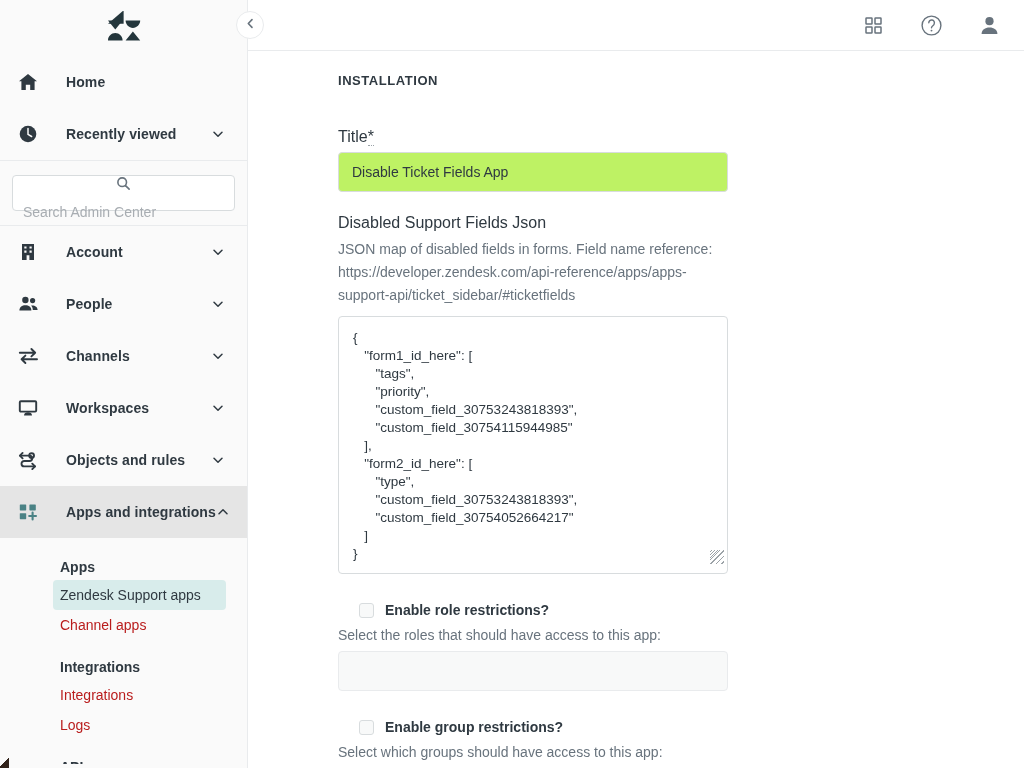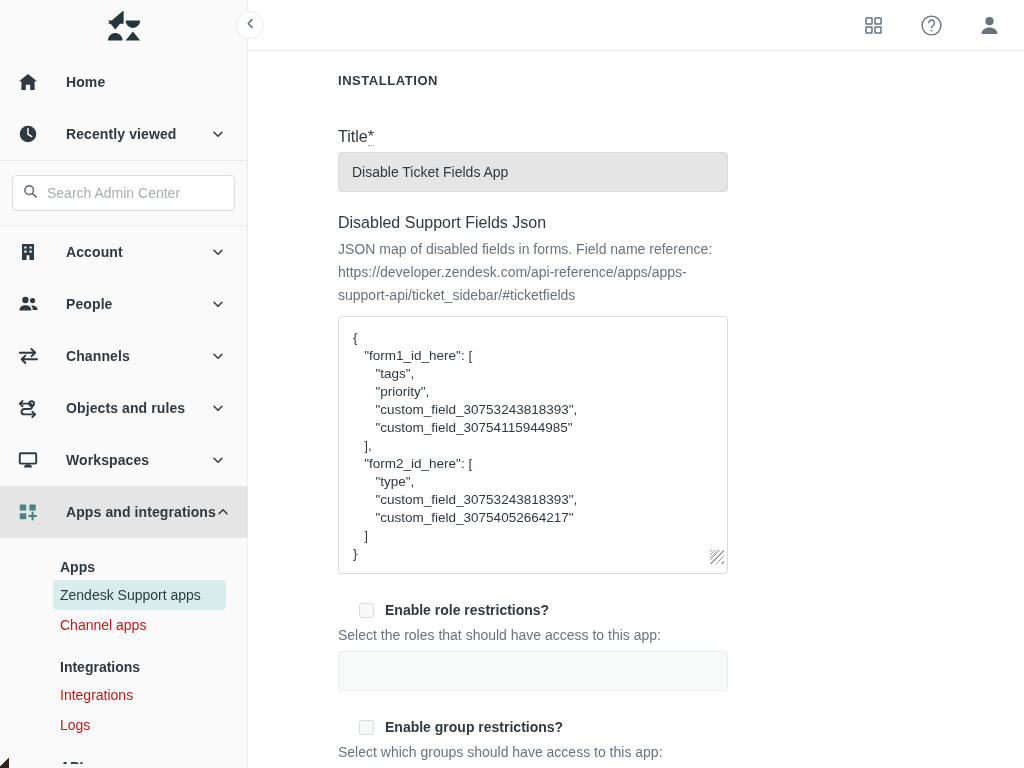--- a/index.html
+++ b/index.html
@@ -76,20 +76,21 @@
   .search-wrap { padding: 14px 12px 14px 12px; flex: 0 0 auto; }
   .search-box {
     height: 36px;
     background: #ffffff;
     border: 1px solid #d8dcde;
     border-radius: 4px;
     display: flex;
     align-items: center;
     padding: 0 10px;
     gap: 9px;
+    flex-direction: column;
   }
   .search-box svg { flex: 0 0 auto; color: #68737d; }
   .search-box input {
     border: 0;
     outline: 0;
     background: transparent;
     font-family: "Liberation Sans", sans-serif;
     font-size: 14px;
     color: #2f3941;
     width: 100%;
@@ -208,21 +209,21 @@
   .req-star {
     position: relative;
     border-bottom: 1px dotted #9aa2a8;
   }
 
   .text-input {
     width: 390px;
     height: 40px;
     border: 1px solid #d8dcde;
     border-radius: 4px;
-    background: #e5e5e5;
+    background: #bef264;
     padding: 0 13px;
     font-family: "Liberation Sans", sans-serif;
     font-size: 14px;
     color: #2f3941;
     outline: none;
   }
 
   .block { margin-bottom: 22px; }
 
   .help-text {
@@ -405,43 +406,43 @@
         <span class="lbl">Channels</span>
         <span class="chev">
           <svg width="14" height="14" viewBox="0 0 14 14" fill="none" stroke="currentColor" stroke-width="1.5">
             <path d="M3 5.3l4 4 4-4" stroke-linecap="round" stroke-linejoin="round"></path>
           </svg>
         </span>
       </div>
 
       <div class="nav-row">
         <span class="ico">
+          <svg width="21" height="20" viewBox="0 0 21 20" fill="none">
+            <rect x="1.8" y="3.2" width="16.4" height="10.4" rx="1.1" stroke="currentColor" stroke-width="1.9"></rect>
+            <path d="M6 17.6c0-2.2 1.8-3.3 4-3.3s4 1.1 4 3.3H6z" fill="currentColor"></path>
+          </svg>
+        </span>
+        <span class="lbl">Workspaces</span>
+        <span class="chev">
+          <svg width="14" height="14" viewBox="0 0 14 14" fill="none" stroke="currentColor" stroke-width="1.5">
+            <path d="M3 5.3l4 4 4-4" stroke-linecap="round" stroke-linejoin="round"></path>
+          </svg>
+        </span>
+      </div>
+
+      <div class="nav-row">
+        <span class="ico">
           <svg width="21" height="20" viewBox="0 0 21 20" fill="none" stroke="currentColor" stroke-width="1.9" stroke-linecap="round" stroke-linejoin="round">
             <path d="M2 5.6h9.5a2.7 2.7 0 010 5.4H6.2a2.7 2.7 0 000 5.4H17"></path>
             <path d="M4.6 2.9L1.9 5.6l2.7 2.7"></path>
             <path d="M14.3 13.7l2.7 2.7-2.7 2.7"></path>
             <circle cx="13.6" cy="5.6" r="2.4"></circle>
           </svg>
         </span>
         <span class="lbl">Objects and rules</span>
-        <span class="chev">
-          <svg width="14" height="14" viewBox="0 0 14 14" fill="none" stroke="currentColor" stroke-width="1.5">
-            <path d="M3 5.3l4 4 4-4" stroke-linecap="round" stroke-linejoin="round"></path>
-          </svg>
-        </span>
-      </div>
-
-      <div class="nav-row">
-        <span class="ico">
-          <svg width="21" height="20" viewBox="0 0 21 20" fill="none">
-            <rect x="1.8" y="3.2" width="16.4" height="10.4" rx="1.1" stroke="currentColor" stroke-width="1.9"></rect>
-            <path d="M6 17.6c0-2.2 1.8-3.3 4-3.3s4 1.1 4 3.3H6z" fill="currentColor"></path>
-          </svg>
-        </span>
-        <span class="lbl">Workspaces</span>
         <span class="chev">
           <svg width="14" height="14" viewBox="0 0 14 14" fill="none" stroke="currentColor" stroke-width="1.5">
             <path d="M3 5.3l4 4 4-4" stroke-linecap="round" stroke-linejoin="round"></path>
           </svg>
         </span>
       </div>
 
       <div class="nav-row active">
         <span class="ico" style="color:#4a8285">
           <svg width="21" height="20" viewBox="0 0 21 20" fill="currentColor">

